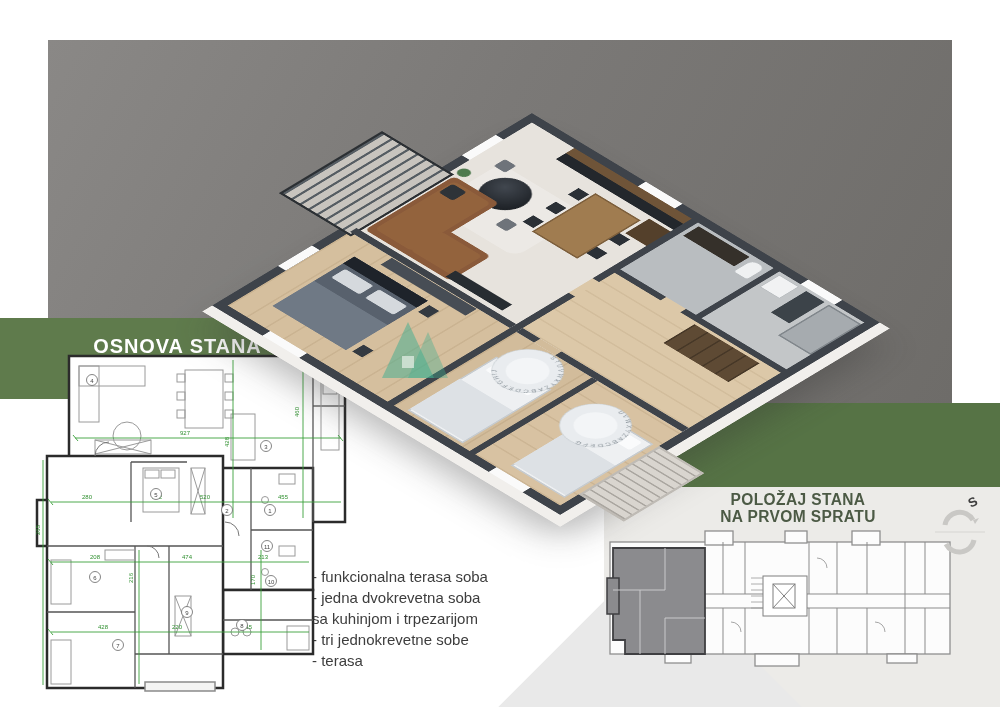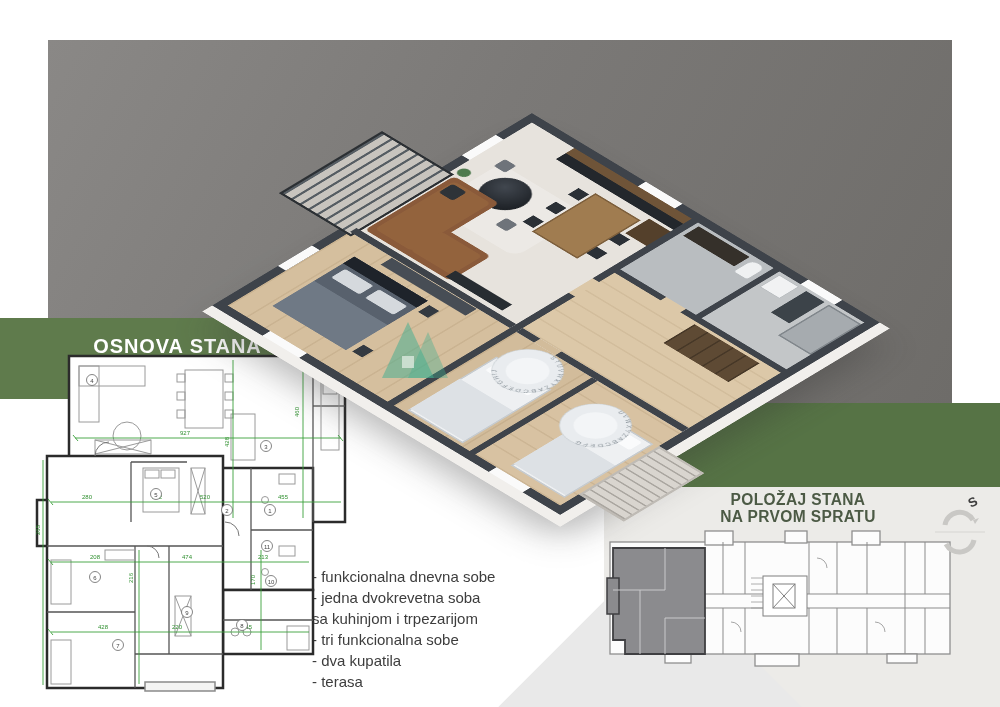--- a/index.html
+++ b/index.html
@@ -64,25 +64,24 @@
   <div class="abs light-bottom"></div>
   <div class="abs faint-diamond"></div>
 
   <div class="abs osnova-title">OSNOVA STANA</div>
   <div class="abs polozaj-title">
     <div>POLOŽAJ STANA</div>
     <div>NA PRVOM SPRATU</div>
   </div>
 
   <div class="abs descr">
-    <div class="ln">- funkcionalna dnevna sobe</div>
+    <div class="ln">- funkcionalna terasa soba</div>
     <div class="ln">- jedna dvokrevetna soba</div>
     <div class="ln">sa kuhinjom i trpezarijom</div>
-    <div class="ln">- tri funkcionalna sobe</div>
-    <div class="ln">- dva kupatila</div>
+    <div class="ln">- tri jednokrevetne sobe</div>
     <div class="ln">- terasa</div>
   </div>
 
   <div class="abs iso-area">
     <div class="iso">
 
       <div style="left:0;top:0;width:226px;height:248px;background:#e7e3dd;"></div>
       <div style="left:0;top:257px;width:226px;height:173px;background:#d5bf9e repeating-linear-gradient(90deg,rgba(120,90,50,.12) 0 2px,transparent 2px 26px);"></div>
       <div style="left:235px;top:118px;width:235px;height:130px;background:#dcc8a8 repeating-linear-gradient(0deg,rgba(120,90,50,.10) 0 2px,transparent 2px 22px);"></div>
       <div style="left:235px;top:0;width:107px;height:110px;background:#b9bdc0;"></div>

